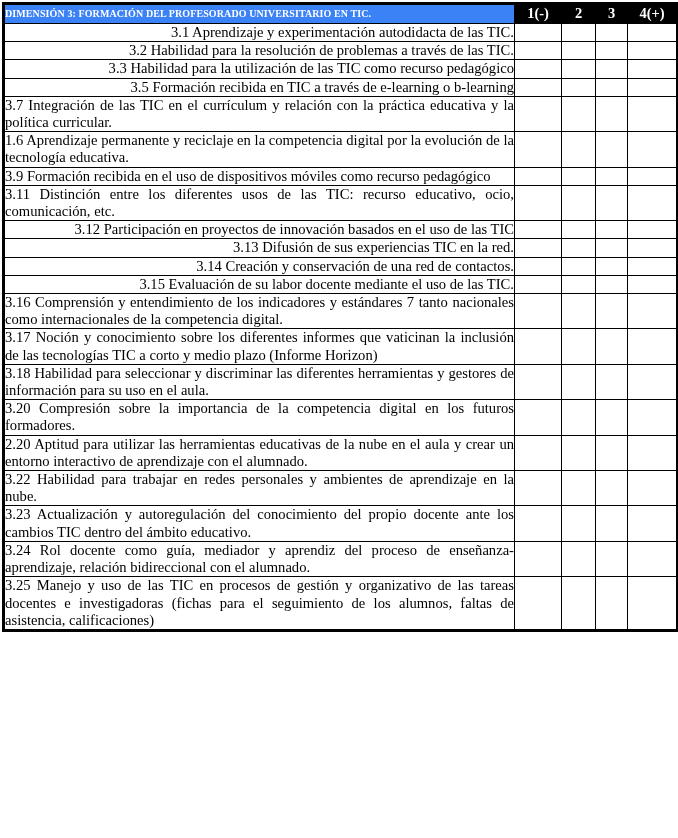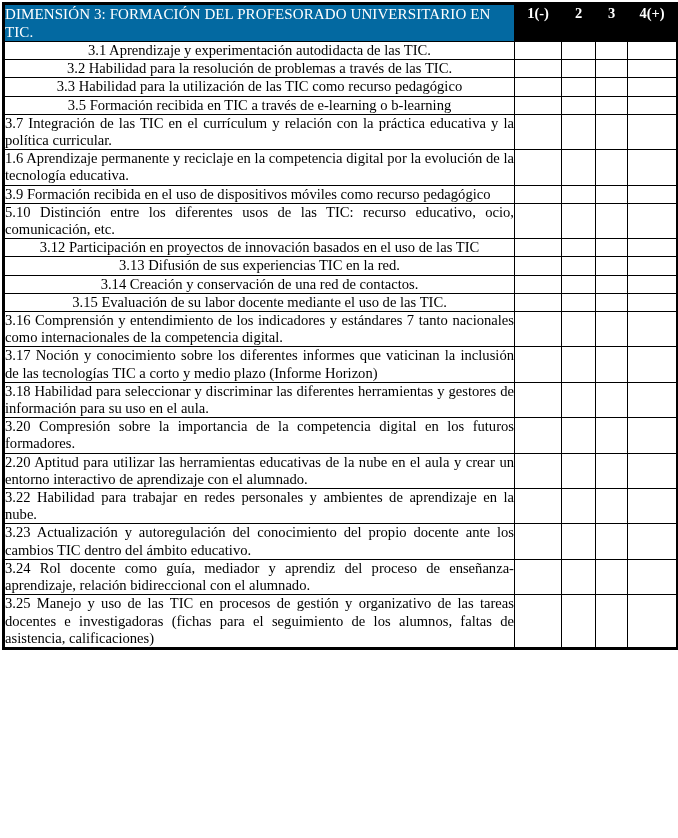--- a/index.html
+++ b/index.html
@@ -29,24 +29,24 @@
     vertical-align: top;
     padding: 0;
   }
 
   
   .dim-header-row {
     background: #000000;
     color: #ffffff;
   }
   .dim-title-cell {
-    background: #0369a1;
+    background: #3b82f6;
     color: #ffffff;
-    font-size: 15px;
-    font-weight: normal;
+    font-size: 10px;
+    font-weight: bold;
     line-height: 18px;
     padding: 2px 2px 3px 5px;
     text-align: left;
     letter-spacing: 0.1px;
     border: 1px solid #000000;
   }
   .scale-head-cell {
     background: #000000;
     color: #ffffff;
     font-size: 14.5px;
@@ -60,21 +60,21 @@
   
   .item-cell {
     font-size: 14.6px;
     line-height: 17.2px;
     padding: 0px 4px 1px 5px;
     text-align: justify;
     text-justify: inter-word;
     hyphens: none;
   }
   .item-cell.nojustify {
-    text-align: center;
+    text-align: right;
   }
   .rating-cell {
     background: #ffffff;
   }
 
   .col-item  { width: 511px; }
   .col-r1    { width: 47px; }
   .col-r2    { width: 34px; }
   .col-r3    { width: 32px; }
   .col-r4    { width: 50px; }
@@ -143,21 +143,21 @@
         <td class="rating-cell"></td>
       </tr>
       <tr>
         <td class="item-cell">3.9   Formación recibida en el uso de dispositivos móviles como recurso pedagógico</td>
         <td class="rating-cell"></td>
         <td class="rating-cell"></td>
         <td class="rating-cell"></td>
         <td class="rating-cell"></td>
       </tr>
       <tr>
-        <td class="item-cell">5.10 Distinción entre los diferentes usos de las TIC: recurso educativo, ocio, comunicación, etc.</td>
+        <td class="item-cell">3.11 Distinción entre los diferentes usos de las TIC: recurso educativo, ocio, comunicación, etc.</td>
         <td class="rating-cell"></td>
         <td class="rating-cell"></td>
         <td class="rating-cell"></td>
         <td class="rating-cell"></td>
       </tr>
       <tr>
         <td class="item-cell nojustify">3.12 Participación en proyectos de innovación basados en el uso de las TIC</td>
         <td class="rating-cell"></td>
         <td class="rating-cell"></td>
         <td class="rating-cell"></td>

